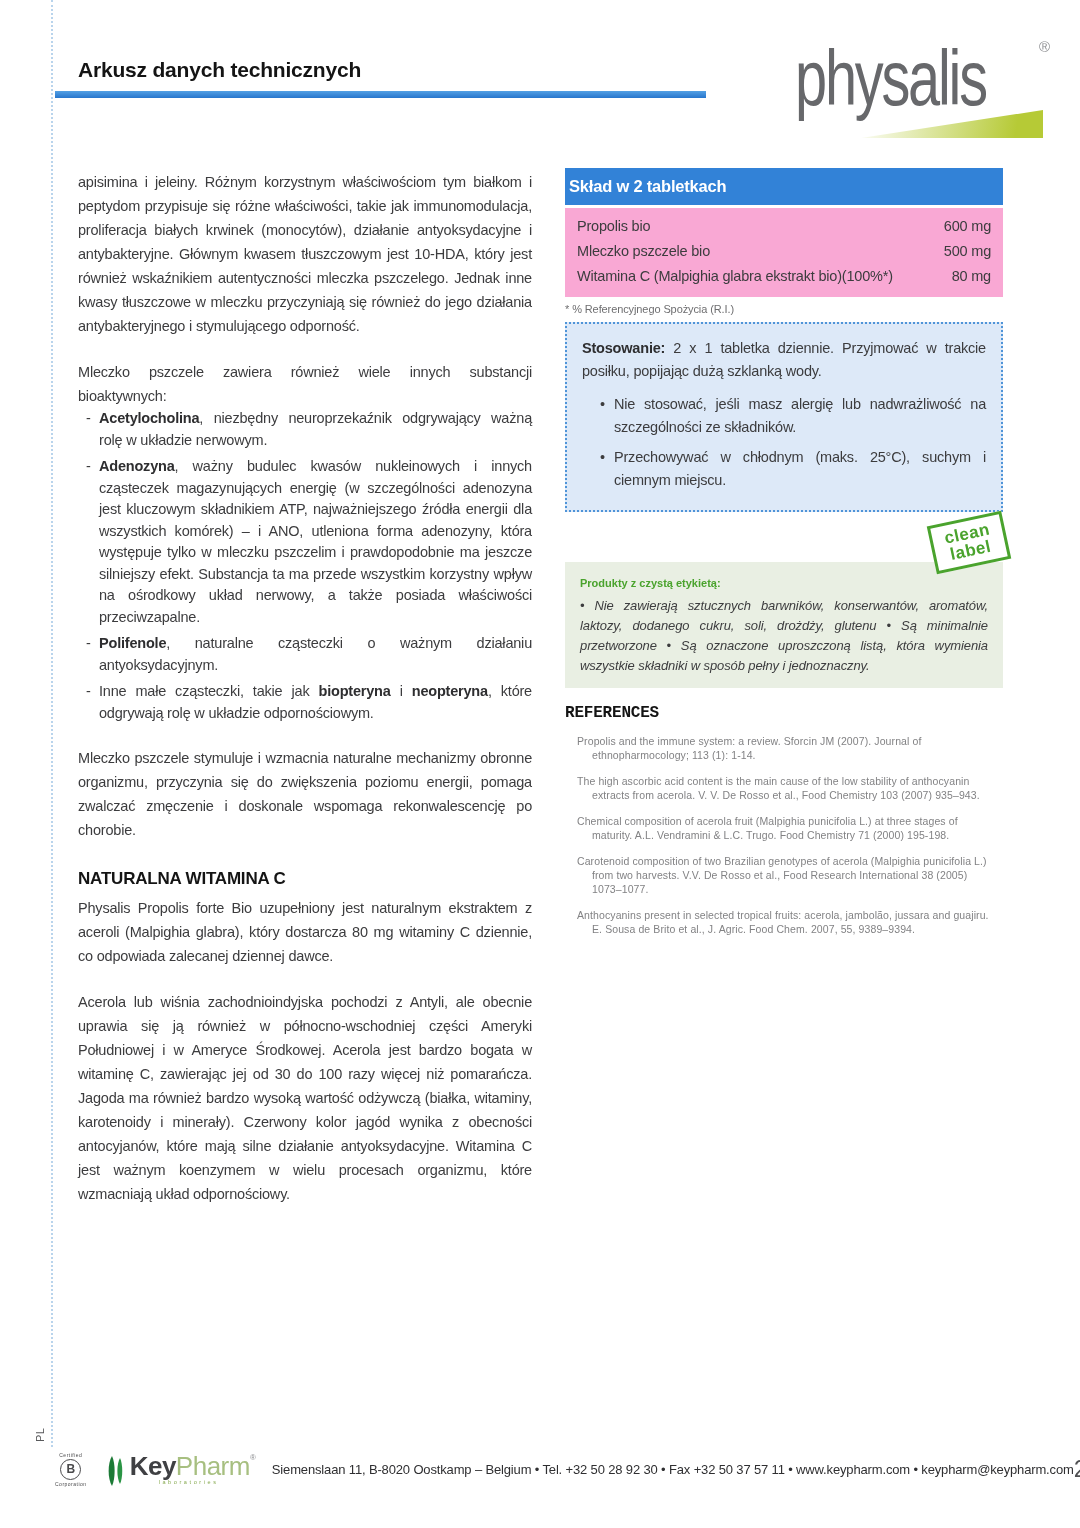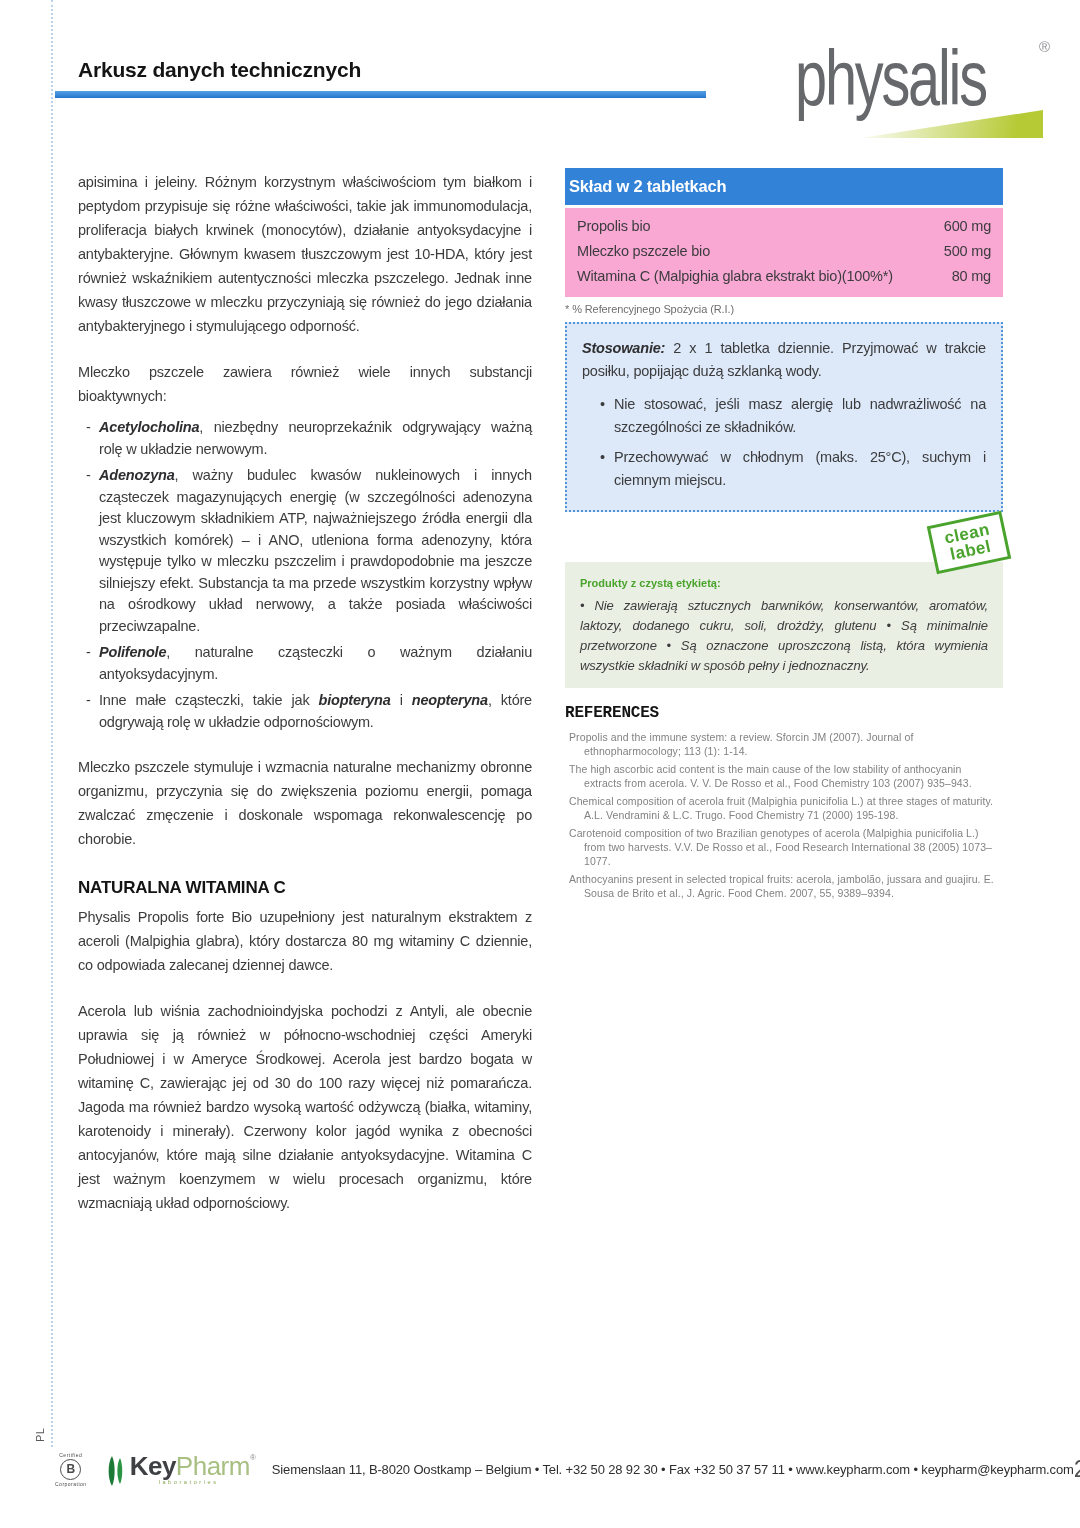--- a/index.html
+++ b/index.html
@@ -28,25 +28,25 @@
     clip-path:polygon(0 100%,100% 0,100% 100%);}
   .physalis .ptxt{position:absolute;left:0;top:-12px;font-size:78px;font-weight:500;
     color:#67686b;letter-spacing:-3px;transform:scaleX(0.74);transform-origin:left top;
     line-height:108px;z-index:2;}
   .physalis .reg{position:absolute;right:0;top:2px;font-size:15px;color:#909194;z-index:2;}
 
   
   .col-left{position:absolute;left:78px;top:170px;width:454px;
     font-size:14.5px;line-height:24px;letter-spacing:-0.2px;text-align:justify;color:#3c3c3e;}
   .col-left p{margin:0 0 22px 0;}
-  .col-left p.tight{margin-bottom:9px;}
+  .col-left p.tight{margin-bottom:0;}
   .blist{list-style:none;margin:0 0 22px 0;padding:0 0 0 8px;}
   .blist li{position:relative;padding-left:13px;line-height:21.5px;margin:0 0 5px 0;text-align:justify;}
   .blist li::before{content:"-";position:absolute;left:0;top:0;}
-  .b{font-weight:700;color:#2e2e30;font-style:italic;}
+  .b{font-weight:700;color:#2e2e30;}
   .sec-head{font-size:17px;font-weight:700;color:#141414;letter-spacing:-0.2px;
     margin:26px 0 6px 0;line-height:22px;text-align:left;}
 
   
   .col-right{position:absolute;left:565px;top:168px;width:438px;}
   .comp-head{background:#3282d7;color:#ffffff;font-weight:700;font-size:16.5px;
     line-height:37px;padding:0 4px;letter-spacing:-0.2px;}
   .comp-body{background:#f9a8d4;margin-top:3px;padding:6px 12px 8px 12px;}
   .crow{display:flex;justify-content:space-between;font-size:14.5px;line-height:25px;
     letter-spacing:-0.2px;color:#3c3c3e;}
@@ -65,21 +65,21 @@
   .green-title{color:#4aa32d;font-weight:700;font-size:11px;line-height:22px;margin:0;}
   .green-text{font-style:italic;font-size:13px;line-height:20px;color:#3d3d3f;
     margin:2px 0 0 0;text-align:justify;letter-spacing:-0.1px;}
   .stamp{position:absolute;top:-44px;right:-4px;background:#ffffff;
     border:3px solid #4aa32d;padding:4px 12px 5px 12px;transform:rotate(-12deg);
     color:#4aa32d;font-weight:700;font-size:17px;line-height:17px;text-align:center;
     letter-spacing:0.5px;}
 
   .refs{margin-top:16px;}
   .refs-title{font-size:16px;font-weight:700;color:#141414;margin:0 0 8px 0;letter-spacing:-0.2px;font-family:Liberation Mono, monospace;}
-  .ref{margin:4px;font-size:10.5px;line-height:14px;color:#828284;
+  .ref{margin:12px;font-size:10.5px;line-height:14px;color:#828284;
     padding-left:15px;text-indent:-15px;letter-spacing:0.1px;}
 
   
   .footer{position:absolute;left:55px;right:40px;top:1444px;height:50px;
     display:flex;align-items:center;}
   .bcorp{display:flex;flex-direction:column;align-items:center;width:34px;color:#4a4a4c;}
   .bcorp .tiny{font-size:5px;letter-spacing:0.5px;line-height:6px;}
   .bcorp .circ{width:19px;height:19px;border:1.6px solid #4a4a4c;border-radius:50%;
     display:flex;align-items:center;justify-content:center;font-size:12px;font-weight:700;
     margin:1px 0;}

